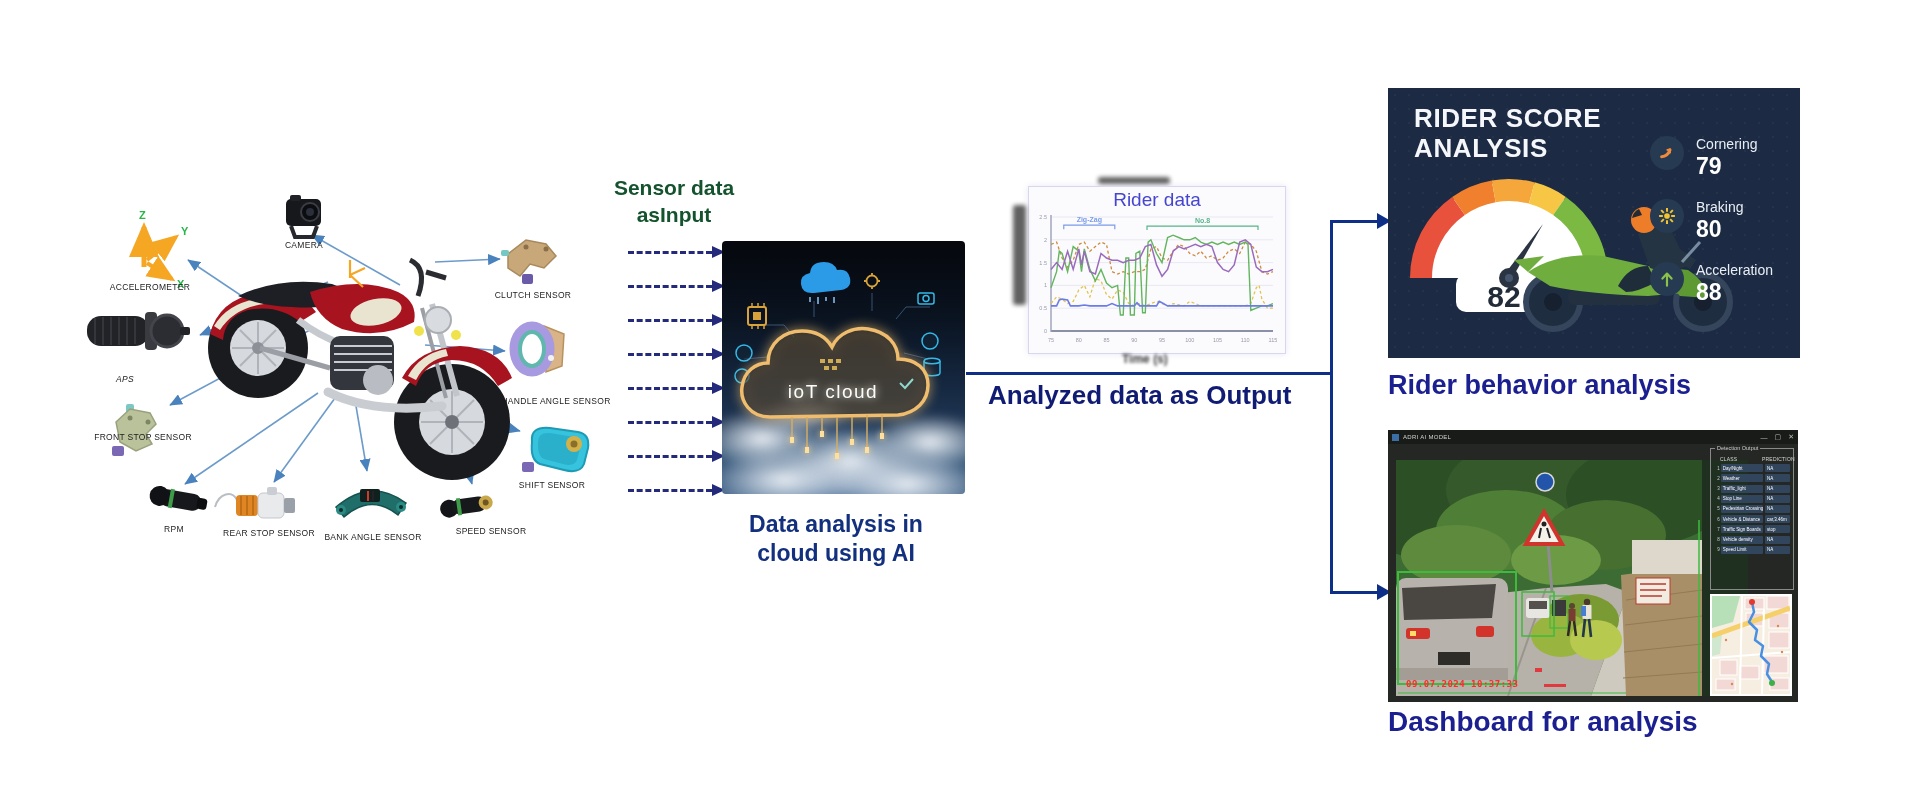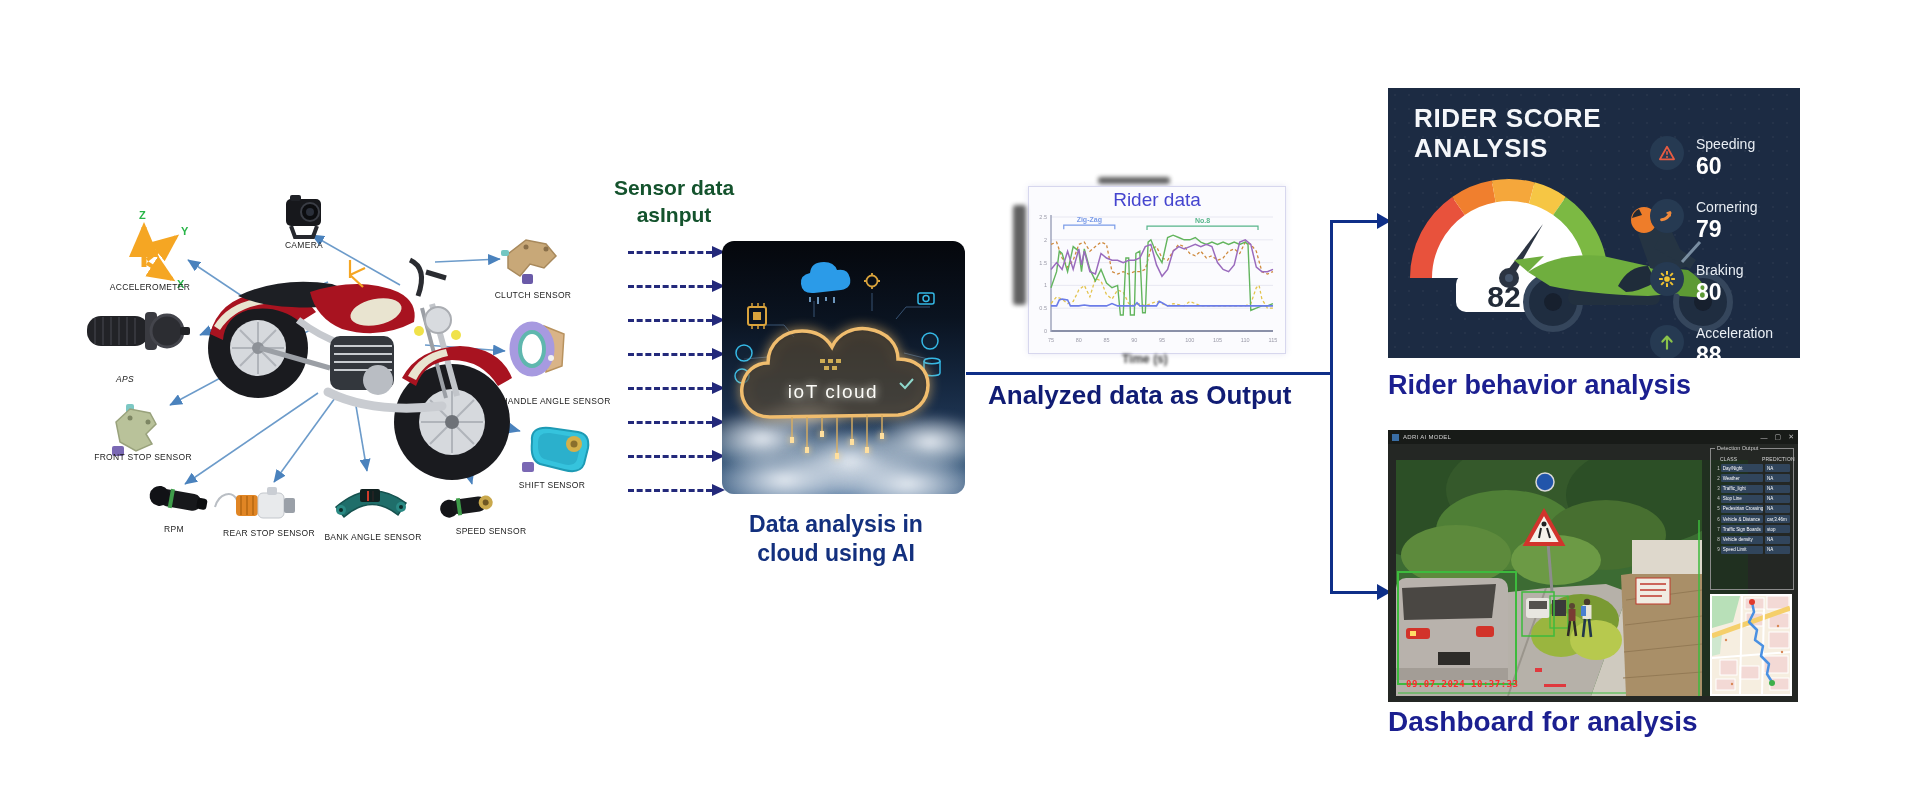--- a/index.html
+++ b/index.html
@@ -22,21 +22,21 @@
   .dash-arrow::after{content:"";position:absolute;right:-13px;top:-8px;width:0;height:0;
       border-left:13px solid #23297b;border-top:6.5px solid transparent;border-bottom:6.5px solid transparent;}
 
   
   .flow-line{position:absolute;background:#0e2f88;}
   .solid-arrow{position:absolute;height:3px;background:#0e2f88;}
   .solid-arrow::after{content:"";position:absolute;right:-14px;top:-7px;width:0;height:0;
       border-left:14px solid #0e2f88;border-top:8px solid transparent;border-bottom:8px solid transparent;}
 
   
-  .cloud-img{left:722px;top:241px;width:243px;height:253px;overflow:hidden;border-radius:12px;
+  .cloud-img{left:722px;top:241px;width:243px;height:253px;overflow:hidden;border-radius:4px;
      background:linear-gradient(180deg,#05070c 0%,#0a1320 30%,#14263e 55%,#1d3350 70%,#2a4a6a 82%,#35567a 100%);}
   .earthglow{position:absolute;left:0;bottom:0;width:100%;height:60%;
      background:radial-gradient(120% 85% at 50% 100%,rgba(130,170,215,.40),rgba(130,170,215,0) 65%);}
   .cl{position:absolute;background:radial-gradient(closest-side,#e9eef4,rgba(233,238,244,0));
       border-radius:50%;filter:blur(4px);}
 
   
   .chart-panel{left:1028px;top:186px;width:256px;height:166px;background:#fbfbfe;
       border:1px solid #d7d7ee;box-shadow:0 0 6px rgba(120,120,200,.18);}
   .chart-title{text-align:center;font-size:19px;color:#4545cf;margin-top:2px;font-weight:500;}
@@ -281,21 +281,21 @@
     <circle cx="56" cy="24" r="8" fill="#d4b04a"></circle>
       <circle cx="56" cy="24" r="3.5" fill="#8a6f2c"></circle>
     <rect x="4" y="42" width="12" height="10" rx="2" fill="#7a68b4"></rect>
   </svg>
 
   <span class="sensor-label" style="left:150px;top:282px;">ACCELEROMETER</span>
   <span class="sensor-label" style="left:304px;top:240px;">CAMERA</span>
   <span class="sensor-label" style="left:533px;top:290px;">CLUTCH SENSOR</span>
   <span class="sensor-label" style="left:556px;top:396px;">HANDLE ANGLE SENSOR</span>
   <span class="sensor-label" style="left:125px;top:374px;font-style:italic;">APS</span>
-  <span class="sensor-label" style="left:143px;top:452px;">FRONT STOP SENSOR</span>
+  <span class="sensor-label" style="left:143px;top:432px;">FRONT STOP SENSOR</span>
   <span class="sensor-label" style="left:174px;top:524px;">RPM</span>
   <span class="sensor-label" style="left:269px;top:528px;">REAR STOP SENSOR</span>
   <span class="sensor-label" style="left:373px;top:532px;">BANK ANGLE SENSOR</span>
   <span class="sensor-label" style="left:491px;top:526px;">SPEED SENSOR</span>
   <span class="sensor-label" style="left:552px;top:480px;">SHIFT SENSOR</span>
 
   <div class="abs navy input-label">
     <div>Sensor data</div>
     <div>asInput</div>
   </div>
@@ -472,33 +472,20 @@
       <path d="M30,98 Q60,78 105,82 L150,92 Q180,100 196,118 L150,122 Q90,120 52,112 Z" fill="#6fae3e"></path>
       <path d="M150,92 L190,96 Q208,108 210,124 L182,122 Q166,104 150,92 Z" fill="#5d9a34"></path>
       <path d="M120,112 Q130,92 150,92 L158,108 Q140,118 128,118 Z" fill="#1f2c3a"></path>
       <path d="M140,60 Q160,46 174,58 L190,92 Q170,100 152,94 Z" fill="#253443"></path>
       <path d="M162,62 L198,86 L192,95 L156,74 Z" fill="#253443"></path>
       <circle cx="146" cy="46" r="13" fill="#ee7d2a"></circle>
       <path d="M134,44 a13,13 0 0 1 7,-9 l3,6 Z" fill="#222a33"></path>
       <line x1="184" y1="88" x2="202" y2="68" stroke="#9fb6c9" stroke-width="3" opacity=".7"></line>
     </svg>
     <div class="metrics">
-        <div class="metric">
-          <span class="m-icon">
-            <svg viewBox="0 0 24 24">
-              <path d="M12 4.5 20.5 19.5 3.5 19.5Z" fill="none" stroke="#e85c42" stroke-width="2.1" stroke-linejoin="round"></path>
-              <line x1="12" y1="10" x2="12" y2="14.2" stroke="#e85c42" stroke-width="2"></line>
-              <circle cx="12" cy="16.8" r="1.2" fill="#e85c42"></circle>
-            </svg>
-          </span>
-          <span class="m-text">
-            <span class="m-label">Speeding</span>
-            <span class="m-value">60</span>
-          </span>
-        </div>
         <div class="metric">
           <span class="m-icon">
             <svg viewBox="0 0 24 24">
               <path d="M5.5 16.5 Q13 16 15.5 8.5" fill="none" stroke="#f08a3c" stroke-width="3.6" stroke-linecap="round"></path>
               <path d="M11.5 8.5 16 7.5 15.5 12.5" fill="none" stroke="#f08a3c" stroke-width="2.2" stroke-linejoin="round"></path>
             </svg>
           </span>
           <span class="m-text">
             <span class="m-label">Cornering</span>
             <span class="m-value">79</span>

